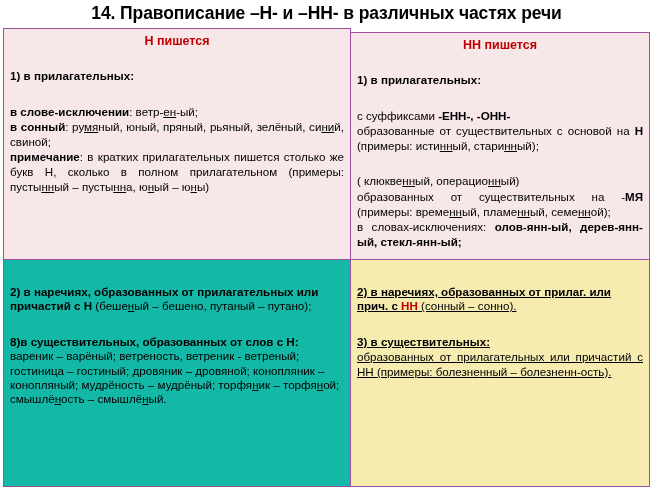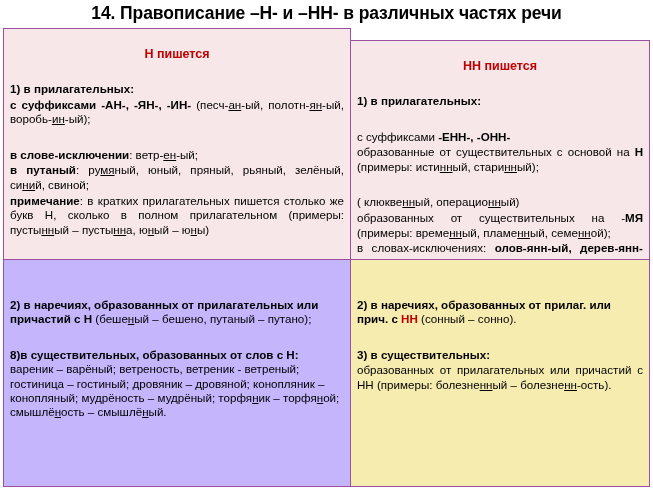--- a/index.html
+++ b/index.html
@@ -40,46 +40,46 @@
     left: 3px;
     top: 28px;
     width: 647px;
     height: 459px;
     box-sizing: border-box;
   }
   .cell {
     position: absolute;
     box-sizing: border-box;
     border: 1px solid #9a4fa0;
-    padding: 17px 6px 4px 6px;
+    padding: 4px 6px 4px 6px;
     overflow: hidden;
   }
   
   .c-tl {
     left: 0;
     top: 0;
     width: 348px;
     height: 232px;
     background: #f8e7e9;
   }
   
   .c-tr {
     left: 347px;
-    top: 12px;
+    top: 4px;
     width: 300px;
     height: 232px;
     background: #f8e7e9;
   }
   
   .c-bl {
     left: 0;
     top: 231px;
     width: 348px;
     height: 228px;
-    background: #c4b5fd;
+    background: #14b8a6;
   }
   
   .c-br {
     left: 347px;
     top: 231px;
     width: 300px;
     height: 228px;
     background: #f6ecb0;
   }
 
@@ -98,38 +98,37 @@
     line-height: 14.2px;
     text-align: justify;
   }
   p.line.nojust { text-align: left; margin-top: 21px; }
   .b { font-weight: bold; }
   .u { text-decoration: underline; }
   .red { color: #c00000; }
 
   .c-tl p.line, .c-tr p.line { line-height: 14.6px; }
   .c-bl p.line { line-height: 14.4px; }
-  .c-br p.line { line-height: 14.4px; }
+  .c-br p.line { line-height: 14.4px; text-decoration: underline; }
 </style>
 </head>
 <body>
 
 <div class="slide">
 
   <div class="title">14. Правописание –Н- и –НН- в различных частях речи</div>
 
   <div class="table">
 
     <div class="cell c-tl">
       <div class="cell-head">Н пишется</div>
 
       <p class="line nojust"><span class="b">1) в прилагательных:</span></p>
-      <p class="line"><span class="b">с суффиксами  -АН-, -ЯН-, -ИН-</span> (песч-<span class="u">ан</span>-ый, полотн-<span class="u">ян</span>-ый, воробь-<span class="u">ин</span>-ый);</p>
       <p class="line nojust"><span class="b">в слове-исключении</span>: ветр-<span class="u">ен</span>-ый;</p>
-      <p class="line"><span class="b">в путаный</span>: ру<span class="u">мя</span>ный, юный, пряный,   рьяный, зелёный, си<span class="u">ни</span>й, свиной;</p>
+      <p class="line"><span class="b">в сонный</span>: ру<span class="u">мя</span>ный, юный, пряный,   рьяный, зелёный, си<span class="u">ни</span>й, свиной;</p>
       <p class="line"><span class="b">примечание</span>: в кратких прилагательных пишется столько же букв Н, сколько в полном прилагательном (примеры: пусты<span class="u">нн</span>ый – пусты<span class="u">нн</span>а, ю<span class="u">н</span>ый – ю<span class="u">н</span>ы)</p>
 
     </div>
 
     <div class="cell c-tr">
       <div class="cell-head"><span class="sp"></span><span>НН  пишется</span></div>
 
       <p class="line nojust"><span class="b">1) в прилагательных:</span></p>
       <p class="line nojust">с суффиксами  <span class="b">-ЕНН-, -ОНН-</span></p>
       <p class="line">образованные от существительных с основой на  <span class="b">Н</span>  (примеры: исти<span class="u">нн</span>ый, стари<span class="u">нн</span>ый);</p>

